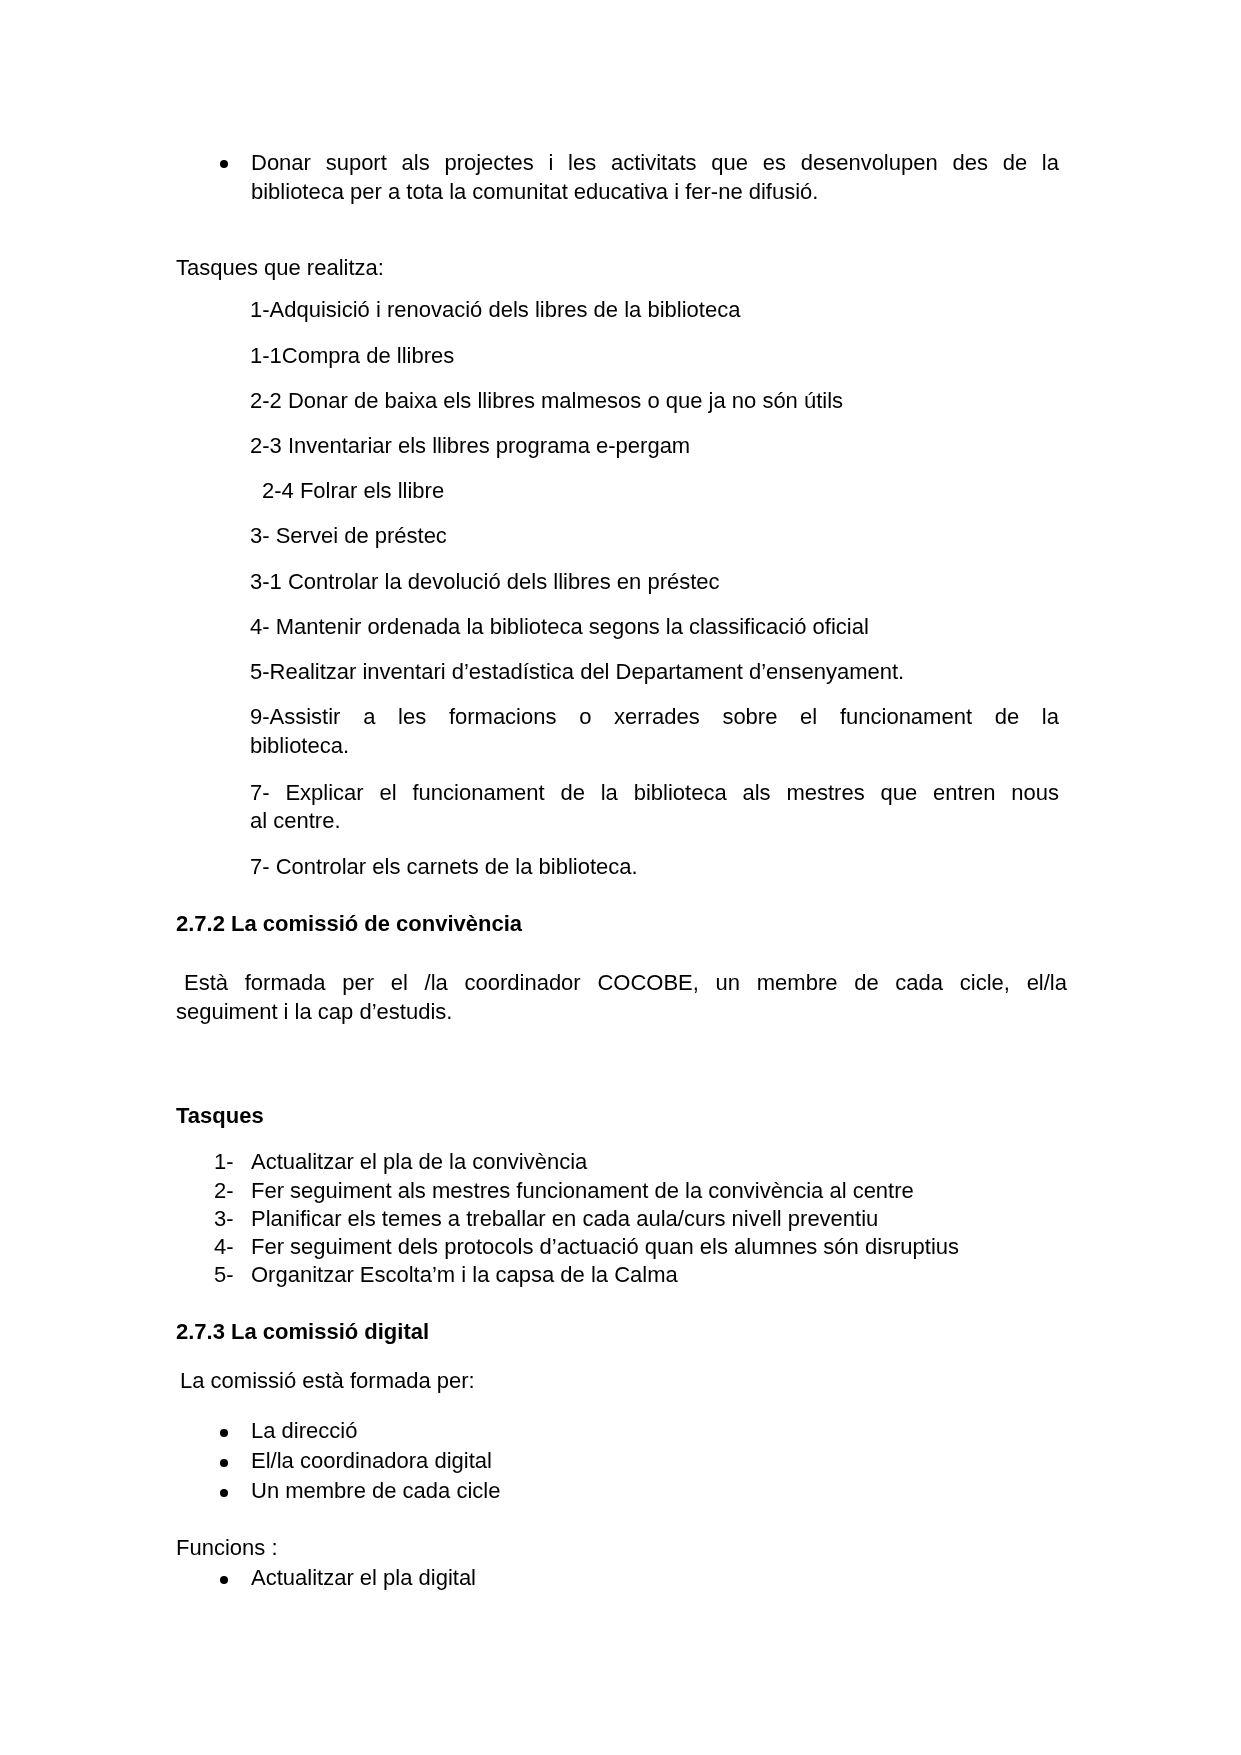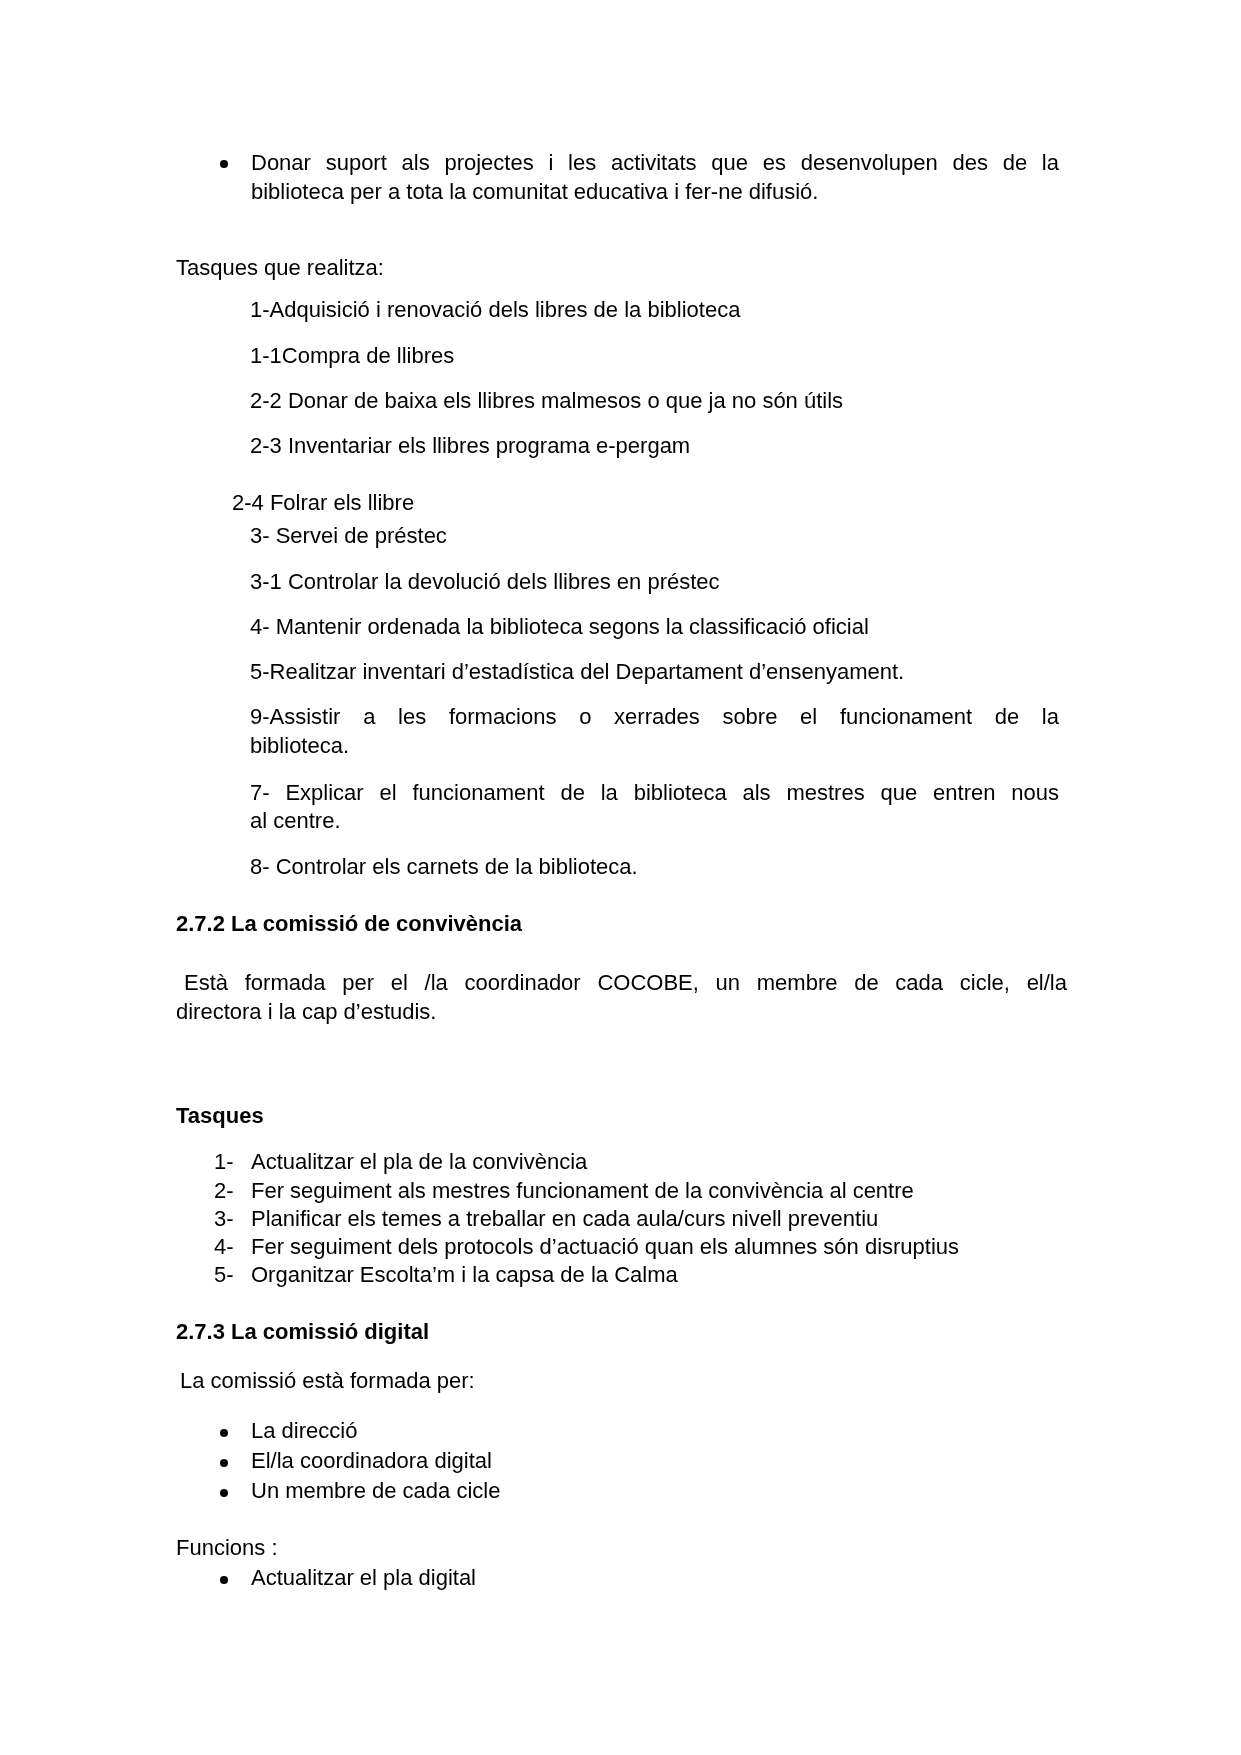--- a/index.html
+++ b/index.html
@@ -18,34 +18,34 @@
 <span class="bullet" style="left:220px; top:160px;"></span>
 <div class="abs just" style="left:251px; top:150px; width:808px;">Donar suport als projectes i les activitats que es desenvolupen des de la</div>
 <div class="abs" style="left:251px; top:179px;">biblioteca per a tota la comunitat educativa i fer-ne difusió.</div>
 
 <div class="abs" style="left:176px; top:255px;">Tasques que realitza:</div>
 
 <div class="abs" style="left:250px; top:297px;">1-Adquisició i renovació dels libres de la biblioteca</div>
 <div class="abs" style="left:250px; top:343px;">1-1Compra de llibres</div>
 <div class="abs" style="left:250px; top:388px;">2-2 Donar de baixa els llibres malmesos o que ja no són útils</div>
 <div class="abs" style="left:250px; top:433px;">2-3 Inventariar els llibres programa e-pergam</div>
-<div class="abs" style="left:232px; top:478px;margin-top:12px;">2-4 Folrar els llibre</div>
+<div class="abs" style="left:262px; top:478px;">2-4 Folrar els llibre</div>
 <div class="abs" style="left:250px; top:523px;">3- Servei de préstec</div>
 <div class="abs" style="left:250px; top:569px;">3-1 Controlar la devolució dels llibres en préstec</div>
 <div class="abs" style="left:250px; top:614px;">4- Mantenir ordenada la biblioteca segons la classificació oficial</div>
 <div class="abs" style="left:250px; top:659px;">5-Realitzar inventari d’estadística del Departament d’ensenyament.</div>
 <div class="abs just" style="left:250px; top:704px; width:809px;">9-Assistir a les formacions o xerrades sobre el funcionament de la</div>
 <div class="abs" style="left:250px; top:733px;">biblioteca.</div>
 <div class="abs just" style="left:250px; top:780px; width:809px;">7- Explicar el funcionament de la biblioteca als mestres que entren nous</div>
 <div class="abs" style="left:250px; top:808px;">al centre.</div>
-<div class="abs" style="left:250px; top:854px;">8- Controlar els carnets de la biblioteca.</div>
+<div class="abs" style="left:250px; top:854px;">7- Controlar els carnets de la biblioteca.</div>
 
 <div class="abs bold" style="left:176px; top:911px;">2.7.2 La comissió de convivència</div>
 <div class="abs just" style="left:184px; top:970px; width:883px;">Està formada per el /la coordinador COCOBE, un membre de cada cicle,  el/la</div>
-<div class="abs" style="left:176px; top:999px;">directora i la cap d’estudis.</div>
+<div class="abs" style="left:176px; top:999px;">seguiment i la cap d’estudis.</div>
 
 <div class="abs bold" style="left:176px; top:1103px;">Tasques</div>
 
 <div class="abs" style="left:214px; top:1149px;">1-</div>
 <div class="abs" style="left:251px; top:1149px;">Actualitzar el  pla de la convivència</div>
 <div class="abs" style="left:214px; top:1178px;">2-</div>
 <div class="abs" style="left:251px; top:1178px;">Fer seguiment als mestres funcionament de la convivència al centre</div>
 <div class="abs" style="left:214px; top:1206px;">3-</div>
 <div class="abs" style="left:251px; top:1206px;">Planificar els temes a treballar en cada aula/curs nivell preventiu</div>
 <div class="abs" style="left:214px; top:1234px;">4-</div>

